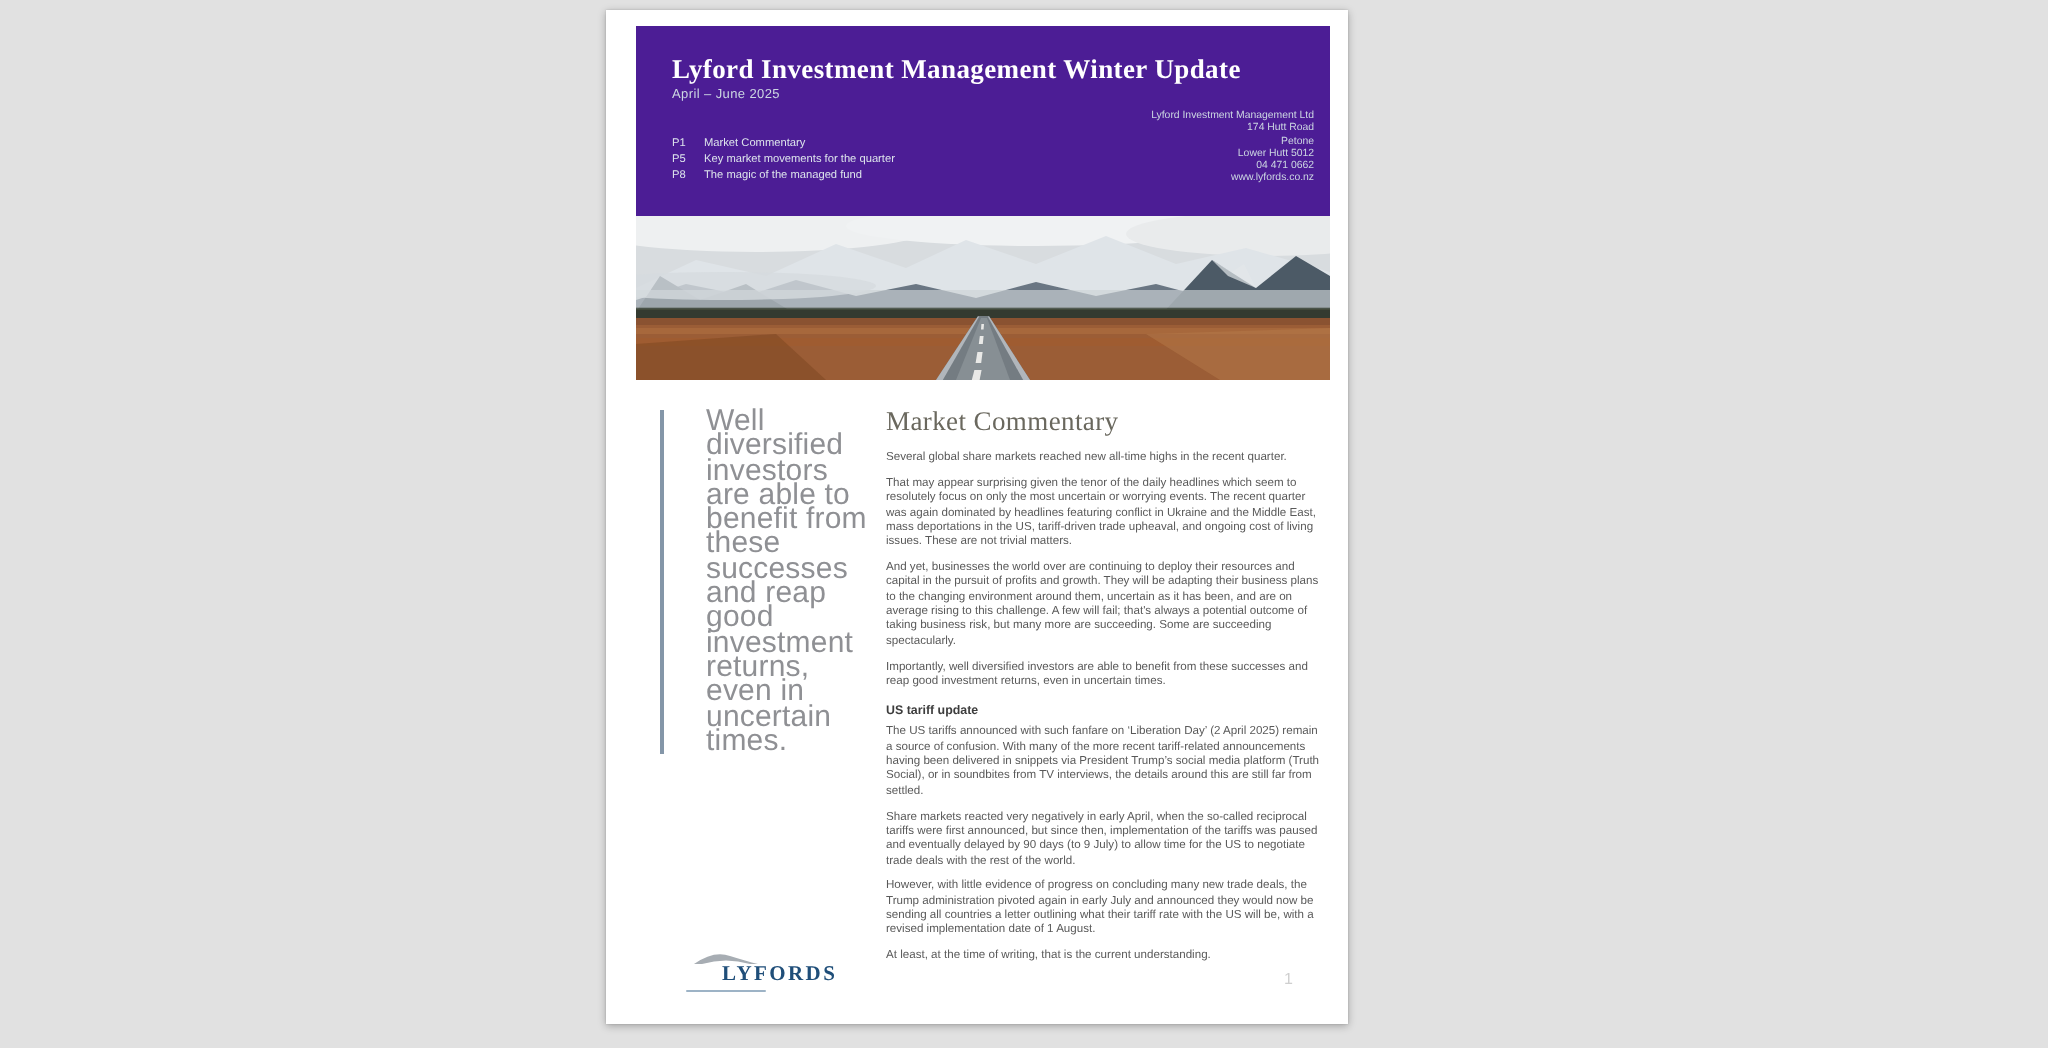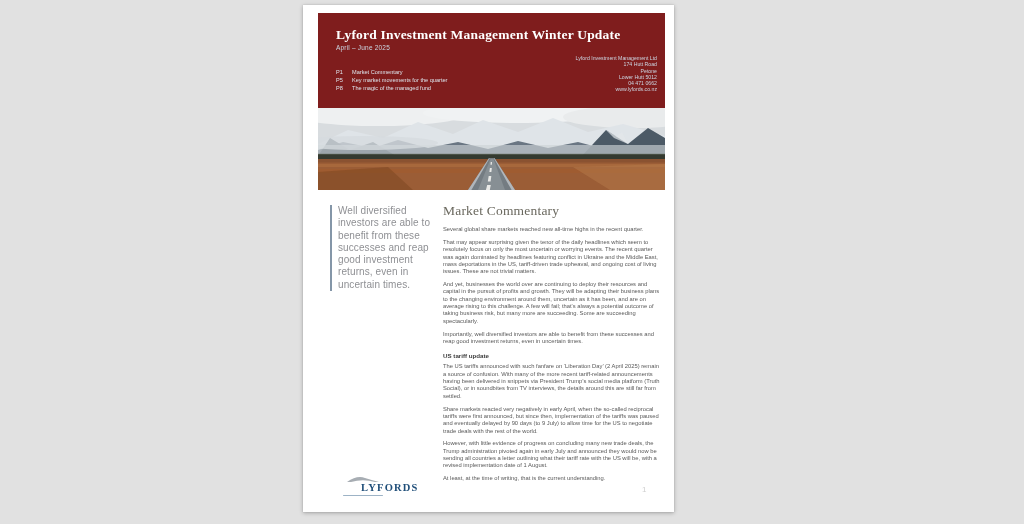--- a/index.html
+++ b/index.html
@@ -12,21 +12,21 @@
   .canvas{position:absolute;inset:0;background:#e1e1e1;}
   
   .doc-page{
     position:absolute;left:303px;top:5px;width:371px;height:507px;
     background:#ffffff;
     box-shadow:0 1px 4px rgba(0,0,0,.28), 0 0 1px rgba(0,0,0,.15);
   }
   
   .doc-header{
     position:absolute;left:15px;top:8px;width:347px;height:98px;
-    background:#7f1d1d;color:#fff;box-sizing:border-box;
+    background:#4c1d95;color:#fff;box-sizing:border-box;
   }
   .nl-title{
     position:absolute;left:18px;top:14px;width:300px;
     font-family:"Liberation Serif", serif;font-weight:700;
     font-size:13.5px;line-height:15px;color:#ffffff;letter-spacing:.2px;
   }
   .nl-subtitle{
     position:absolute;left:18px;top:31px;
     font-size:6.5px;color:#ccd6e2;letter-spacing:.2px;
   }
@@ -37,21 +37,21 @@
     position:absolute;right:8px;top:42px;text-align:right;
     font-size:5.2px;line-height:6.3px;color:#ccd6e2;
   }
   
   .photo{position:absolute;left:15px;top:103px;width:347px;height:82px;overflow:hidden;}
   .photo svg{display:block;width:347px;height:82px;}
   
   .quote{position:absolute;left:27px;top:200px;width:110px;display:flex;}
   .quote-bar{flex:0 0 2px;width:2px;background:#8496a8;}
   .quote-text{
-    margin-left:6px;font-size:10px;line-height:12.3px;color:#8f9094;letter-spacing:.1px;
+    margin-left:21px;font-size:15px;line-height:12.3px;color:#8f9094;letter-spacing:.1px;
   }
   
   .article{position:absolute;left:140px;top:198px;width:219px;}
   .article h1{
     margin:0 0 7px 0;font-family:"Liberation Serif", serif;font-weight:400;
     font-size:13.5px;color:#6a685e;letter-spacing:.2px;
   }
   .article p{
     margin:0 0 5.5px 0;font-size:5.8px;line-height:7.35px;color:#595959;
   }

